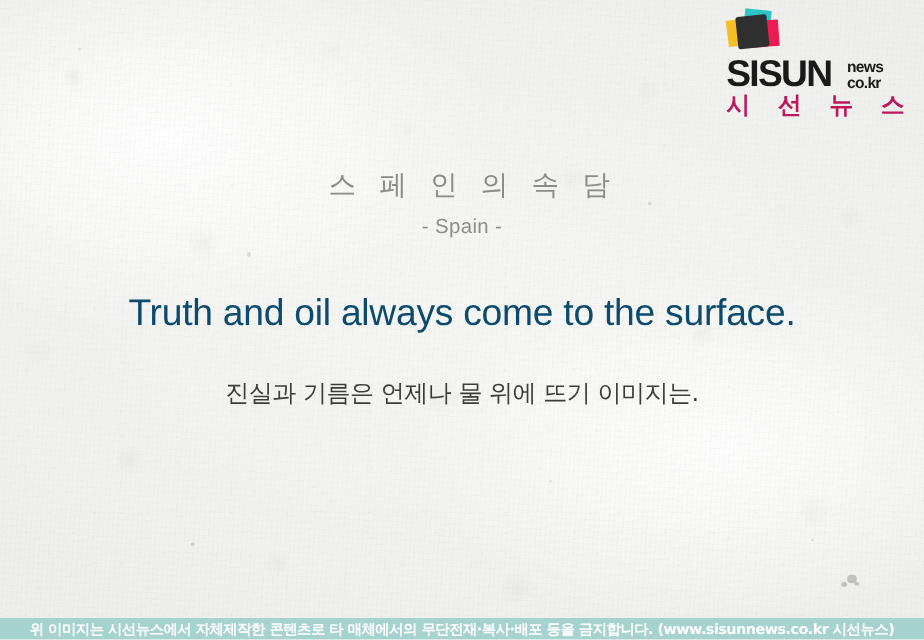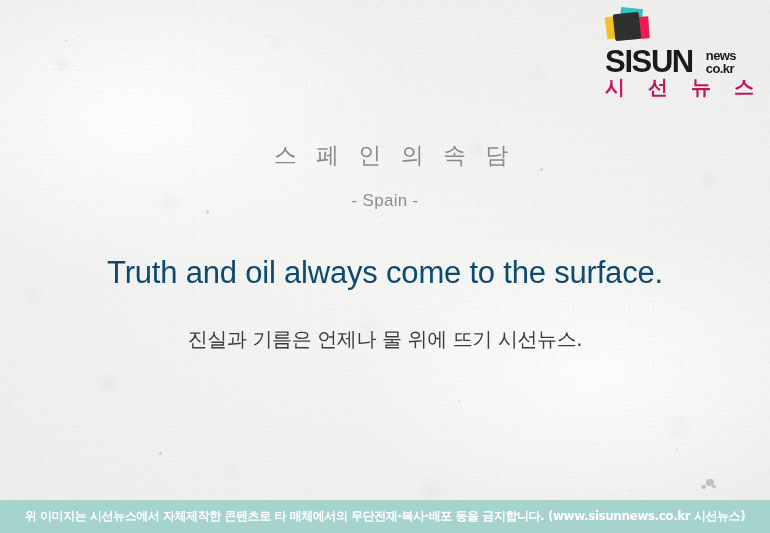--- a/index.html
+++ b/index.html
@@ -167,21 +167,21 @@
     line-height: 30px;
     margin: 0;
     padding-left: 18px;
   }
   #proverb-country {
     font-family: "Liberation Sans", sans-serif;
     font-size: 17px;
     font-weight: 400;
     color: #8d8d8d;
     line-height: 24px;
-    margin: 19px 0 0 0;
+    margin: 7px 0 0 0;
     letter-spacing: 0.3px;
   }
   #quote-english {
     font-family: "Liberation Sans", sans-serif;
     font-size: 31px;
     font-weight: 400;
     color: #0c4a6e;
     line-height: 38px;
     margin: 41px 0 0 0;
     letter-spacing: -0.2px;
@@ -195,21 +195,21 @@
     margin: 33px 0 0 0;
     letter-spacing: -0.4px;
   }
 
   
   #footer-bar {
     position: absolute;
     left: 0;
     right: 0;
     bottom: 0;
-    height: 33px;
+    height: 18px;
     background: #a7d3cf;
     display: flex;
     align-items: center;
     justify-content: center;
   }
   #footer-text {
     font-family: "DejaVu Sans", sans-serif;
     font-size: 12px;
     font-weight: 700;
     color: #ffffff;
@@ -254,20 +254,20 @@
         </span>
       </div>
       <div class="logo-kor">시 선 뉴 스</div>
     </div>
   </div>
 
   <div id="content">
     <p id="proverb-title">스 페 인 의   속 담</p>
     <p id="proverb-country">- Spain -</p>
     <p id="quote-english">Truth and oil always come to the surface.</p>
-    <p id="quote-korean">진실과 기름은 언제나 물 위에 뜨기 시선뉴스.</p>
+    <p id="quote-korean">진실과 기름은 언제나 물 위에 뜨기 이미지는.</p>
   </div>
 
   <div id="footer-bar">
     <span id="footer-text">위 이미지는 시선뉴스에서 자체제작한 콘텐츠로 타 매체에서의 무단전재·복사·배포 등을 금지합니다. (www.sisunnews.co.kr 시선뉴스)</span>
   </div>
 
 </div>
 
 </body></html>

